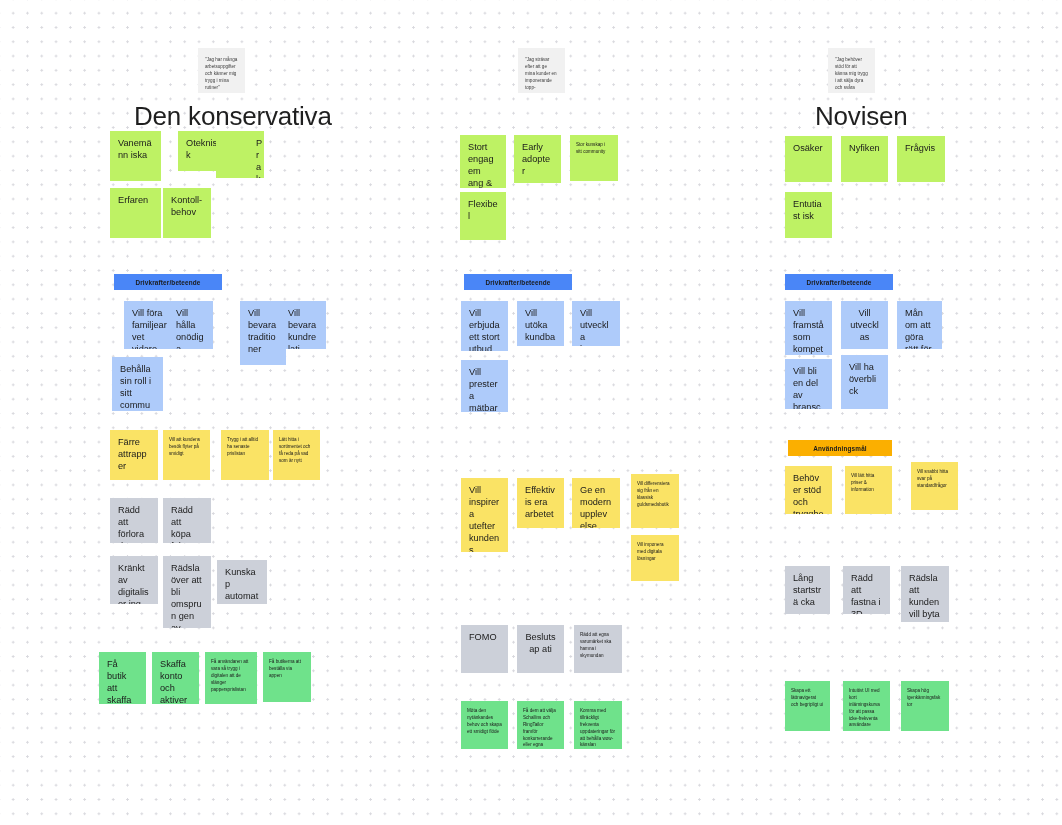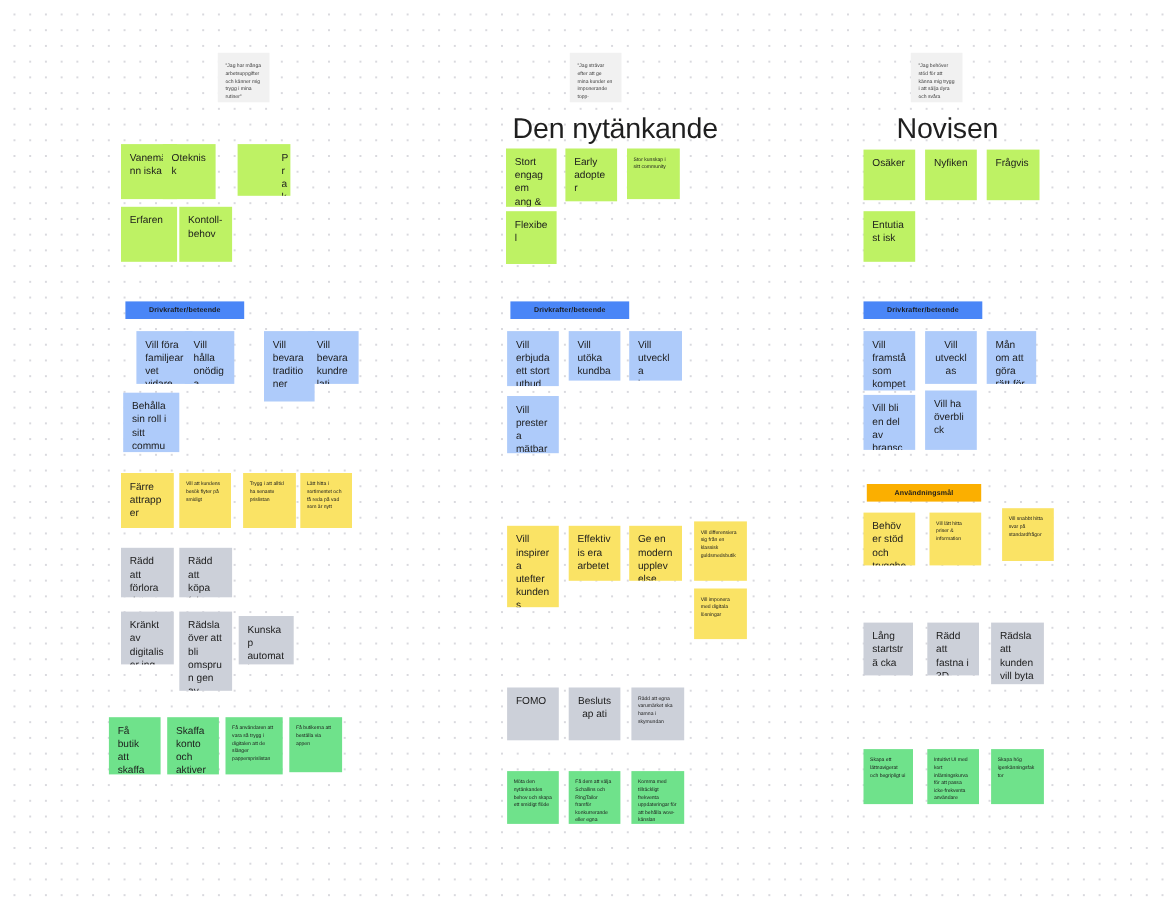--- a/index.html
+++ b/index.html
@@ -72,23 +72,24 @@
   .banner.b-blue   { background: #4a86f7; }
   .banner.b-orange { background: #fbaf00; }
 </style>
 </head>
 <body>
 
 <div id="canvas">
 
   <div class="note q" style="left:198px; top:48px; width:47px; height:45px;">"Jag har många arbetsuppgifter och känner mig trygg i mina rutiner"</div>
 
+  <div class="col-title" style="left:134px; top:101px;">Den konservativa</div>
 
   <div class="note purple" style="left:110px; top:131px; width:51px; height:50px;">Vanemänn iska</div>
-  <div class="note purple" style="left:148px; top:131px; width:48px; height:50px;">Oteknisk</div>
+  <div class="note purple" style="left:178px; top:131px; width:48px; height:40px;">Oteknisk</div>
   <div class="note purple" style="left:216px; top:131px; width:48px; height:47px;padding-left:40px;">Praktisk</div>
   <div class="note purple" style="left:110px; top:188px; width:51px; height:50px;">Erfaren</div>
   <div class="note purple" style="left:163px; top:188px; width:48px; height:50px;">Kontoll-behov</div>
 
   <div class="banner b-blue" style="left:114px; top:274px; width:108px; height:16px;">Drivkrafter/beteende</div>
 
   <div class="note blue" style="left:112px; top:301px; width:51px; height:48px;margin-left:12px;">Vill föra familjear vet vidare</div>
   <div class="note blue" style="left:168px; top:301px; width:45px; height:48px;">Vill hålla onödiga kostnader nere</div>
   <div class="note blue" style="left:240px; top:301px; width:46px; height:64px;">Vill bevara traditioner</div>
   <div class="note blue" style="left:280px; top:301px; width:46px; height:48px;">Vill bevara kundrelati oner</div>
@@ -105,21 +106,20 @@
   <div class="note gray" style="left:163px; top:556px; width:48px; height:72px;">Rädsla över att bli omsprun gen av egen personal</div>
   <div class="note gray" style="left:217px; top:560px; width:50px; height:44px;">Kunskap automatis eras</div>
 
   <div class="note green" style="left:99px; top:652px; width:47px; height:52px;">Få butik att skaffa ipad</div>
   <div class="note green" style="left:152px; top:652px; width:47px; height:52px;">Skaffa konto och aktivera det</div>
   <div class="note green sm" style="left:205px; top:652px; width:52px; height:52px;">Få användaren att vara så trygg i digitalen att de slänger pappersprislistan</div>
   <div class="note green sm" style="left:263px; top:652px; width:48px; height:50px;">Få butikerna att beställa via appen</div>
 
   <div class="note q" style="left:518px; top:48px; width:47px; height:45px;">"Jag strävar efter att ge mina kunder en imponerande topp-upplevelse"</div>
 
-  <div class="col-title" style="left:466px; top:101px;">Den nytänkande</div>
 
   <div class="note purple" style="left:460px; top:135px; width:46px; height:53px;">Stort engagem ang &amp; intresse</div>
   <div class="note purple" style="left:514px; top:135px; width:47px; height:48px;">Early adopter</div>
   <div class="note purple sm" style="left:570px; top:135px; width:48px; height:46px;">Stor kunskap i sitt community</div>
   <div class="note purple" style="left:460px; top:192px; width:46px; height:48px;">Flexibel</div>
 
   <div class="banner b-blue" style="left:464px; top:274px; width:108px; height:16px;">Drivkrafter/beteende</div>
 
   <div class="note blue" style="left:461px; top:301px; width:47px; height:50px;">Vill erbjuda ett stort utbud</div>
   <div class="note blue" style="left:517px; top:301px; width:47px; height:45px;">Vill utöka kundbas</div>

